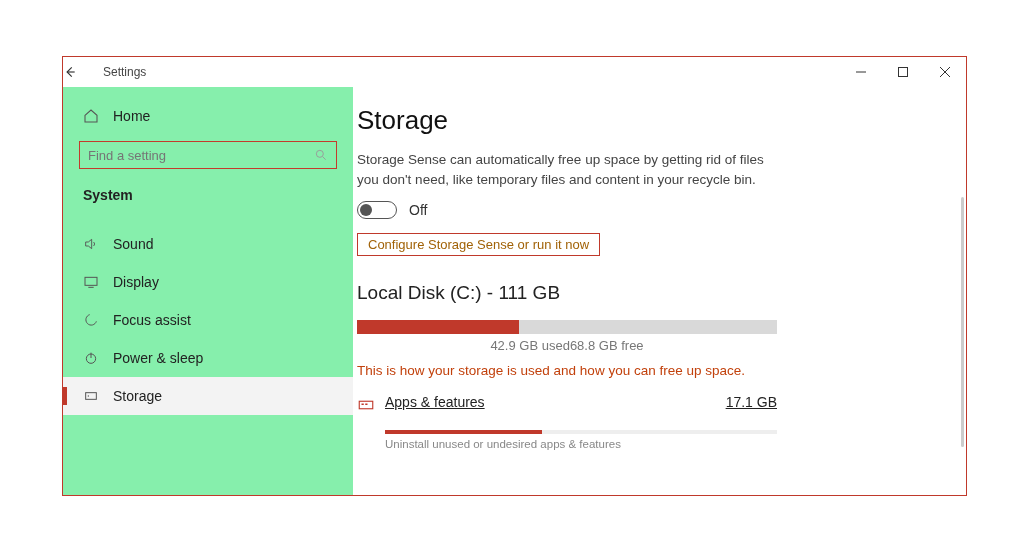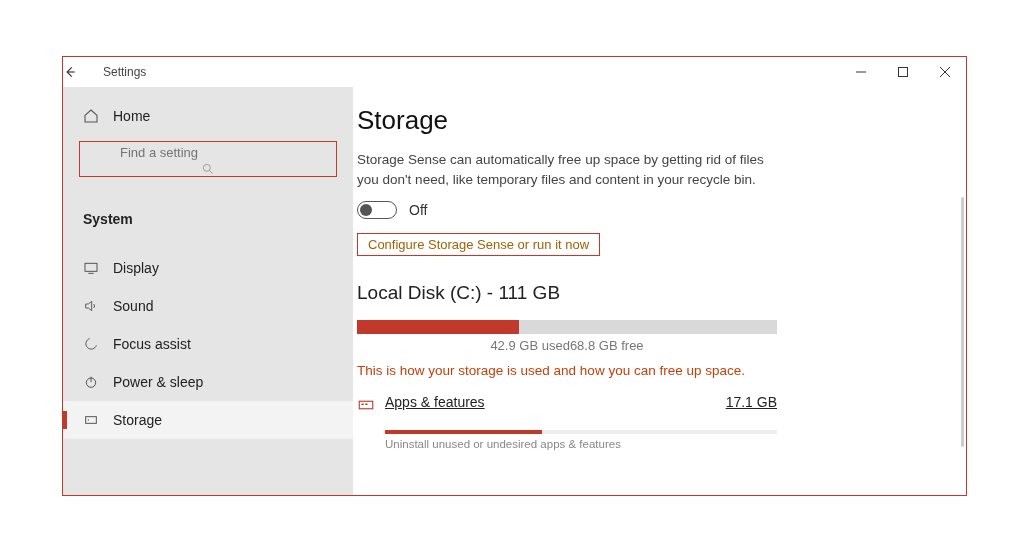--- a/index.html
+++ b/index.html
@@ -20,33 +20,32 @@
     align-items: center;
     font-size: 12px;
     color: #444;
   }
   .titlebar .back { width: 40px; text-align: center; font-size: 14px; cursor: pointer; }
   .titlebar .title { flex: 0 0 auto; }
   .titlebar .spacer { flex: 1; }
   .window-controls { display: flex; }
   .window-controls div { width: 42px; height: 30px; display:flex; align-items:center; justify-content:center; font-size:12px; color:#333; cursor:pointer; }
   .body { flex:1; display:flex; overflow:hidden; }
-  .sidebar { width: 290px; padding: 10px 0 0 0; background:#e5e5e5; position:relative; }
+  .sidebar { width: 290px; padding: 10px 0 0 0; background:#86efac; position:relative; }
   .side-row { display:flex; align-items:center; height: 38px; padding-left: 20px; font-size: 14px; color:#222; cursor:pointer; }
   .side-row .icon { width: 22px; text-align:left; color:#666; font-size:14px; }
   .side-row .label { padding-left: 8px; }
   .search-box {
-    margin: 6px 16px 28px 16px;
-    height: 36px;
+    margin: 6px 16px 12px 16px;
+    height: 28px;
     border: 1px solid #c43b2c;
     display:flex; align-items:center;
     padding: 0 8px;
     font-size: 13px;
     color:#999;
-    flex-direction:column;
   }
   .search-box input {
     border:none; outline:none; flex:1; font-size:13px; color:#666; background:transparent;
   }
   .search-box .sicon { color:#999; font-size:13px; }
   .section-title { font-weight:600; font-size:14px; padding: 6px 20px 10px 20px; color:#222; position:relative; }
   .nav-item { position:relative; }
   .nav-item.selected::before {
     content:""; position:absolute; left:0; top:10px; width:4px; height:18px; background:#c0392b;
   }
@@ -150,35 +149,35 @@
         </span>
       </div>
 
       <div class="section-title">System</div>
 
       <div class="divider-space"></div>
 
       <div class="side-row nav-item">
         <span class="icon">
           <svg width="16" height="16" viewBox="0 0 24 24">
+              <path d="M4 9 H8 L13 5 V19 L8 15 H4 Z" stroke="#555" stroke-width="1.4" fill="none"></path>
+              <path d="M16 9 Q19 12 16 15" stroke="#555" stroke-width="1.4" fill="none"></path>
+            </svg>
+        </span>
+        <span class="label">Sound</span>
+      </div>
+
+      <div class="side-row nav-item">
+        <span class="icon">
+          <svg width="16" height="16" viewBox="0 0 24 24">
               <rect x="3" y="5" width="18" height="12" stroke="#555" stroke-width="1.5" fill="none"></rect>
               <line x1="8" y1="20" x2="16" y2="20" stroke="#555" stroke-width="1.5"></line>
             </svg>
         </span>
         <span class="label">Display</span>
-      </div>
-
-      <div class="side-row nav-item">
-        <span class="icon">
-          <svg width="16" height="16" viewBox="0 0 24 24">
-              <path d="M4 9 H8 L13 5 V19 L8 15 H4 Z" stroke="#555" stroke-width="1.4" fill="none"></path>
-              <path d="M16 9 Q19 12 16 15" stroke="#555" stroke-width="1.4" fill="none"></path>
-            </svg>
-        </span>
-        <span class="label">Sound</span>
       </div>
 
 
       <div class="side-row nav-item">
         <span class="icon">
           <svg width="16" height="16" viewBox="0 0 24 24">
               <path d="M20 14 A8 8 0 1 1 10 4" stroke="#555" stroke-width="1.5" fill="none"></path>
             </svg>
         </span>
         <span class="label">Focus assist</span>

